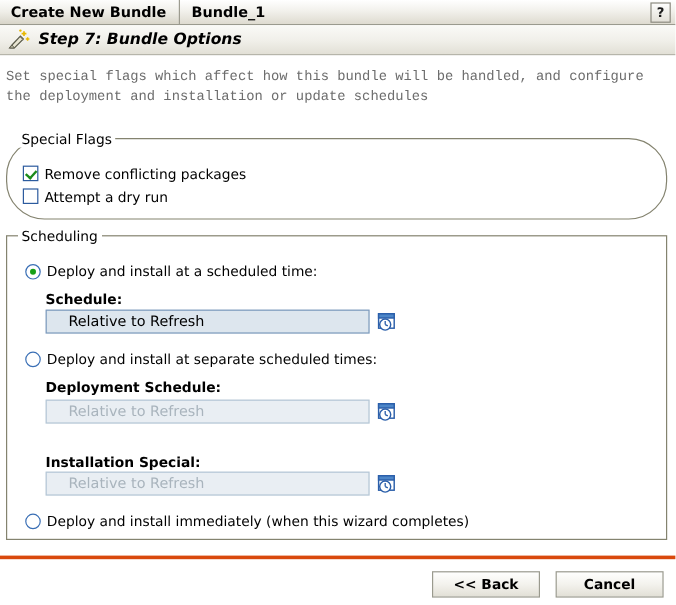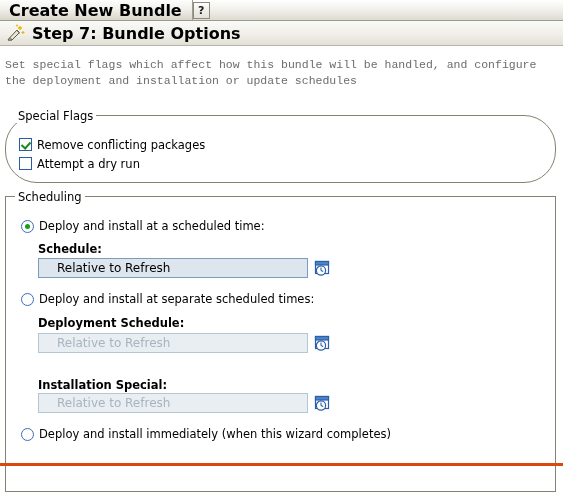--- a/index.html
+++ b/index.html
@@ -26,21 +26,21 @@
     border-bottom: 1px solid #9a9a8e;
     box-sizing: border-box;
     display: flex;
     align-items: stretch;
   }
   .tab-primary {
     display: flex;
     align-items: center;
     padding: 0 10px 0 9px;
     font-weight: bold;
-    font-size: 16px;
+    font-size: 12px;
     color: #000;
     background: linear-gradient(to bottom, #fdfdfc 0%, #efeee8 50%, #d8d5c9 100%);
     border-right: 1px solid #9d9c90;
     white-space: nowrap;
   }
   .tab-secondary {
     display: flex;
     align-items: center;
     padding: 0 10px;
     font-weight: bold;
@@ -77,22 +77,23 @@
     align-items: center;
     padding-left: 6px;
   }
   .wand-icon {
     width: 20px; height: 18px;
     flex: 0 0 auto;
     margin-right: 6px;
   }
   .step-title {
     font-weight: bold;
-    font-size: 16px;
-    color: #000;
+    font-size: 13px;
+    color: #000;
+    font-style: italic;
   }
 
   
   .description {
     position: absolute;
     left: 5px; top: 57px;
     width: 550px;
     font-size: 11.5px;
     color: #6d6d6d;
     line-height: 16px;
@@ -114,21 +115,21 @@
     font-size: 11.5px;
     color: #000;
     white-space: nowrap;
   }
   #special-flags-group {
     left: 5px; top: 115px;
     width: 551px; height: 68px; border-radius: 32px;
   }
   #scheduling-group {
     left: 5px; top: 196px;
-    width: 551px; height: 296px;
+    width: 551px; height: 254px;
   }
 
   
   .chk-row {
     position: absolute;
     display: flex;
     align-items: flex-start;
     cursor: pointer;
   }
   .chkbox {
@@ -252,20 +253,23 @@
     border: 1px dotted #000000;
     outline: 1px solid #9a9a8e;
   }
 </style>
 </head>
 <body>
 
 <div class="titlebar">
   <div class="tab-primary">
     <span>Create New Bundle</span>
+  </div>
+  <div class="tab-secondary">
+    <span>Bundle_1</span>
   </div>
   <div class="help-btn">
     <span>?</span>
   </div>
 </div>
 
 <div class="stepbar">
   <span class="wand-icon">
     <svg viewBox="0 0 20 18" width="20" height="18">
       <g stroke="#5a5a4a" stroke-width="1" fill="#e8e5d2">
@@ -353,13 +357,19 @@
   </span>
 </div>
 
 <div class="radio-row" style="left:21px; top:427px;">
   <span class="radio"></span>
   <span class="radio-label">Deploy and install immediately (when this wizard completes)</span>
 </div>
 
 <div class="separator"></div>
 <div class="footer">
+  <div class="btn">
+    <span>&lt;&lt; Back</span>
+  </div>
+  <div class="btn">
+    <span>Cancel</span>
+  </div>
 </div>
 
 </body></html>

